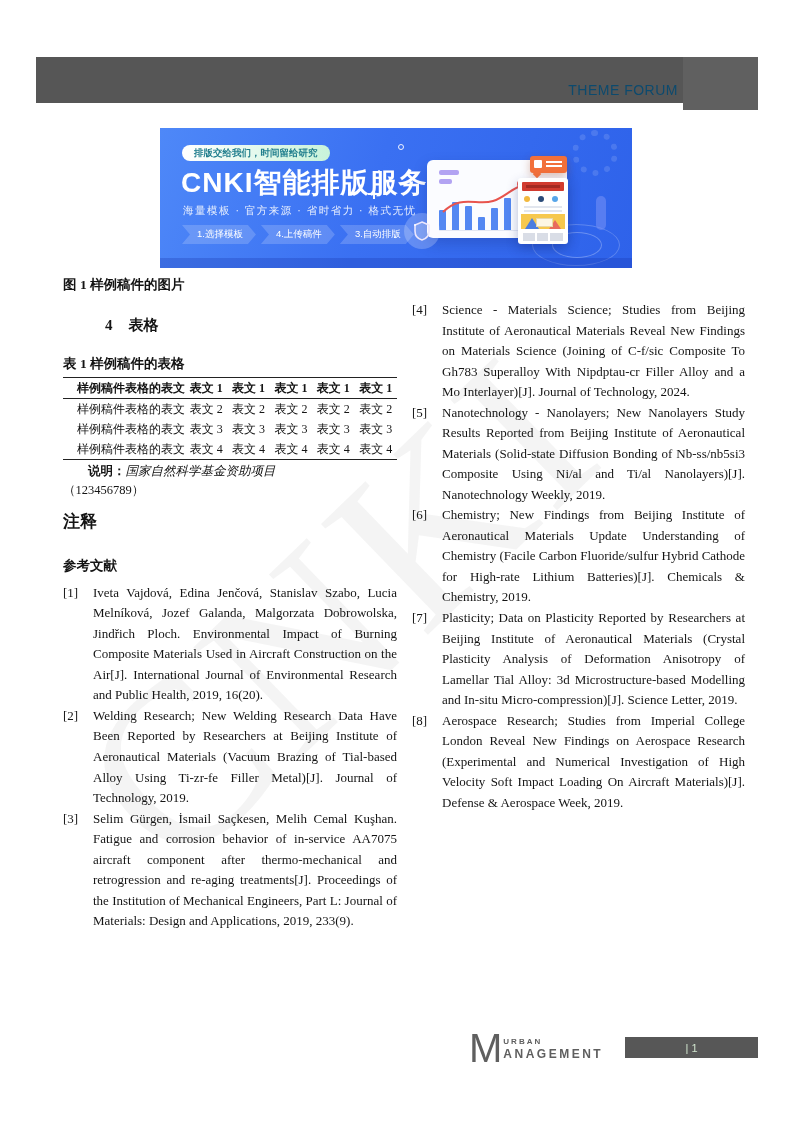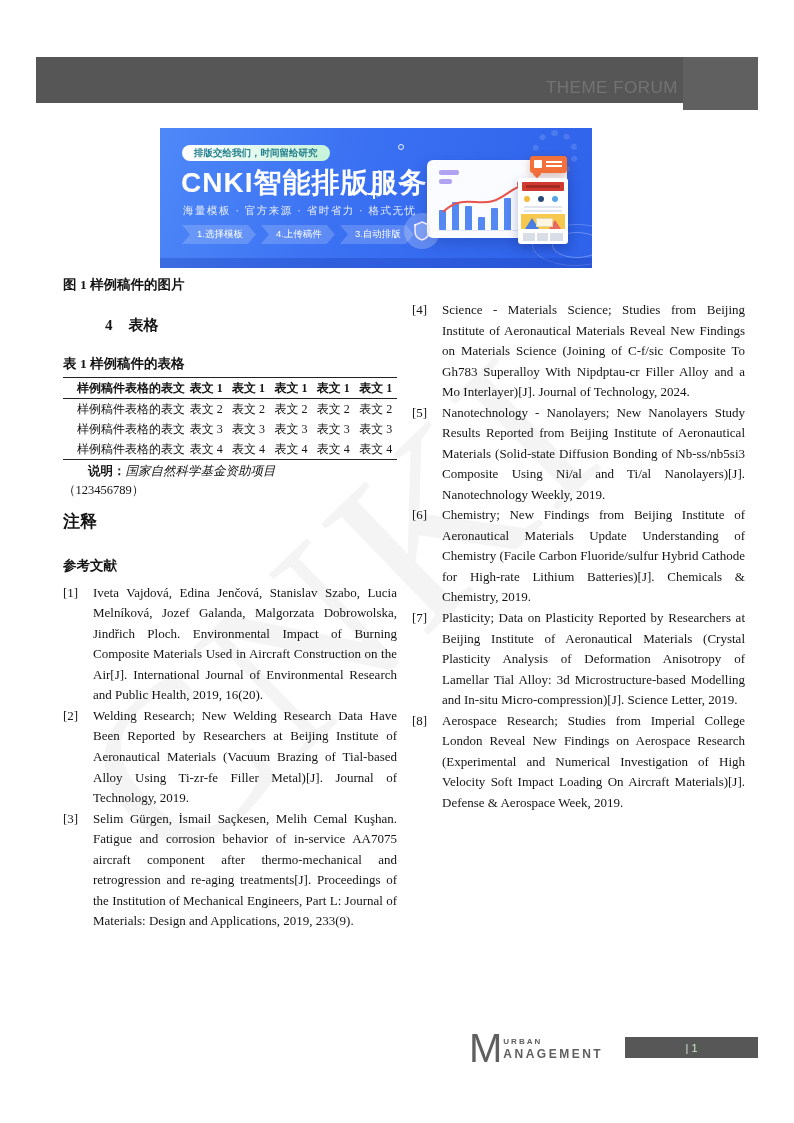--- a/index.html
+++ b/index.html
@@ -6,26 +6,26 @@
   .page {
     position:relative; width:794px; height:1123px; background:#fff;
     overflow:hidden; font-family:"Liberation Serif","DejaVu Serif",serif; color:#141414;
   }
 
   
   .header-bar { position:absolute; left:36px; top:57px; width:722px; height:46px; background:#565656; }
   .header-accent { position:absolute; left:683px; top:57px; width:75px; height:53px; background:#606060; }
   .header-title {
     position:absolute; right:80px; bottom:5px;
-    font-family:"Liberation Sans",sans-serif; font-size:17px; color:#737373; letter-spacing:.5px;
+    font-family:"Liberation Sans",sans-serif; font-size:14px; color:#0c4a6e; letter-spacing:.5px;
   }
 
   
   .banner {
-    position:absolute; left:160px; top:128px; width:432px; height:140px; overflow:hidden;
+    position:absolute; left:160px; top:128px; width:472px; height:140px; overflow:hidden;
     background:linear-gradient(108deg,#4e88f8 0%,#3a70f2 45%,#2e62ea 100%);
   }
   .banner::after { content:""; position:absolute; left:0; right:0; bottom:0; height:10px; background:rgba(22,52,170,.28); }
   .badge {
     position:absolute; left:22px; top:17px; height:16px; line-height:16px; padding:0 12px; border-radius:9px;
     background:linear-gradient(90deg,#ffffff,#c8f3da); color:#1f7d8c;
     font-family:"Liberation Sans",sans-serif; font-size:9.5px; font-weight:bold;
   }
   .banner-title {
     position:absolute; left:21px; top:36px; color:#fff;

